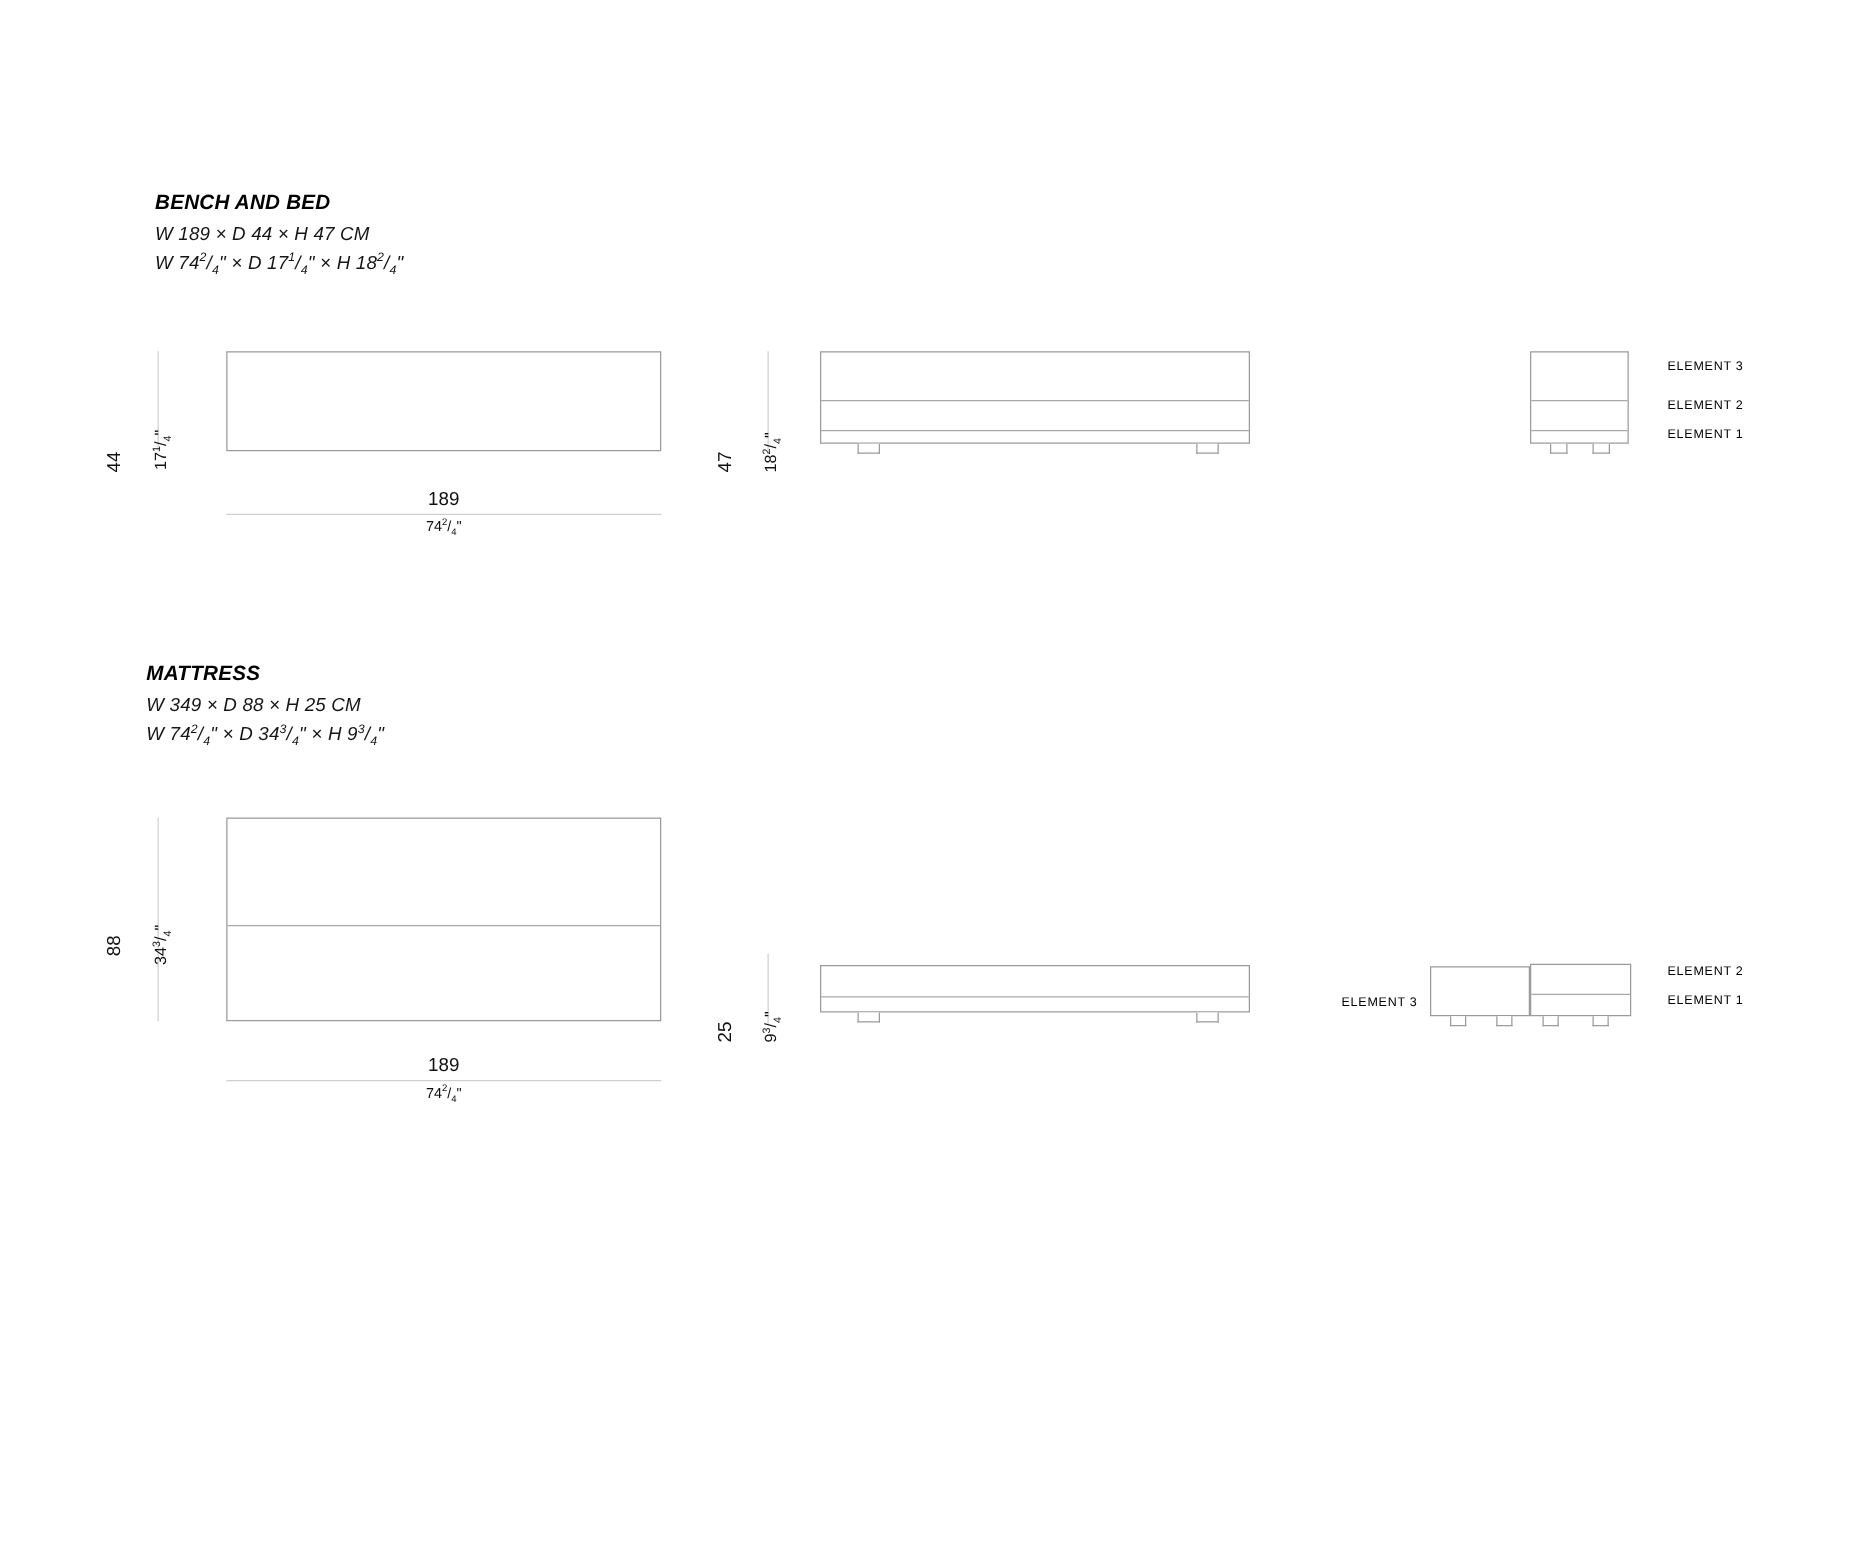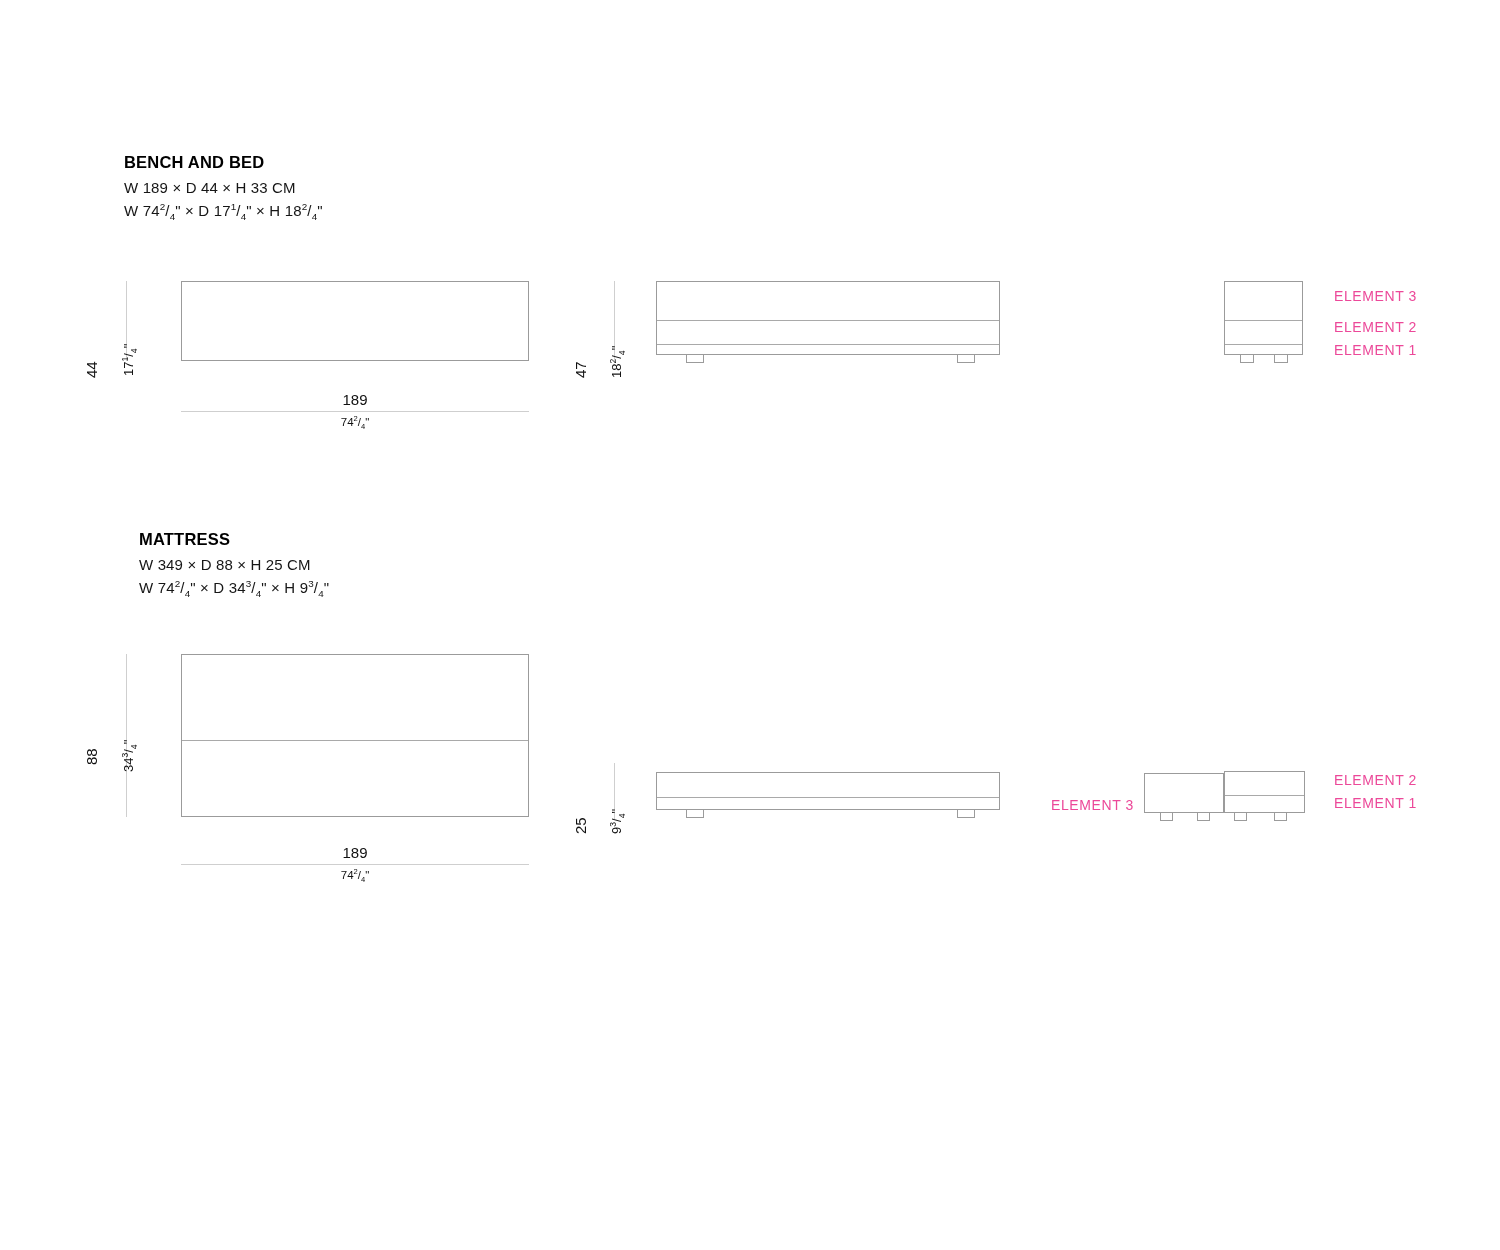--- a/index.html
+++ b/index.html
@@ -16,21 +16,21 @@
     overflow: hidden;
   }
   .stage {
     position: absolute;
     left: 0; top: 0;
     width: 1500px;
     height: 1250px;
   }
 
   
-  .spec-block { position: absolute; }
+  .spec-block { position: absolute; font-style: italic; }
   .spec-title {
     font-size: 16.5px;
     font-weight: bold;
     letter-spacing: 0.2px;
     line-height: 20px;
     margin: 0 0 4px 0;
     color: #000;
   }
   .spec-line {
     font-size: 15px;
@@ -105,35 +105,35 @@
     transform-origin: left bottom;
     transform: rotate(-90deg);
     white-space: nowrap;
     color: #111;
   }
   .dim-v-cm { font-size: 15px; }
   .dim-v-in { font-size: 13px; }
 
   .elem-label {
     position: absolute;
-    font-size: 14px;
+    font-size: 10px;
     letter-spacing: 0.6px;
-    color: #ec4899;
+    color: #000000;
     white-space: nowrap;
   }
   .elem-label.right-aligned { text-align: right; }
 </style>
 </head>
 <body>
 
 <div class="stage">
 
   <div class="spec-block" style="left:124px; top:152px;">
     <div class="spec-title">BENCH AND BED</div>
-    <div class="spec-line">W 189 × D 44 × H 33 CM</div>
+    <div class="spec-line">W 189 × D 44 × H 47 CM</div>
     <div class="spec-line">
       <span>W </span><span class="frac"><span>74</span><sup>2</sup><span>/</span><sub>4</sub><span>"</span></span><span> </span><span>×</span><span> D </span><span class="frac"><span>17</span><sup>1</sup><span>/</span><sub>4</sub><span>"</span></span><span> </span><span>×</span><span> H </span><span class="frac"><span>18</span><sup>2</sup><span>/</span><sub>4</sub><span>"</span></span>
     </div>
   </div>
 
   <div class="dwg-box" style="left:181px; top:281px; width:348px; height:80px;"></div>
 
   <div class="vline-dim" style="left:126px; top:281px; height:80px;"></div>
   <div class="dim-v dim-v-cm" style="left:100px; top:361px;">44</div>
   <div class="dim-v dim-v-in" style="left:136px; top:361px;">
@@ -161,21 +161,21 @@
   <div class="dwg-box" style="left:1224px; top:281px; width:79px; height:74px;"></div>
   <div class="hline" style="left:1225px; top:320px; width:77px;"></div>
   <div class="hline" style="left:1225px; top:344px; width:77px;"></div>
   <div class="foot" style="left:1240px; top:355px; width:14px; height:8px;"></div>
   <div class="foot" style="left:1274px; top:355px; width:14px; height:8px;"></div>
 
   <div class="elem-label" style="left:1334px; top:288px;">ELEMENT 3</div>
   <div class="elem-label" style="left:1334px; top:319px;">ELEMENT 2</div>
   <div class="elem-label" style="left:1334px; top:342px;">ELEMENT 1</div>
 
-  <div class="spec-block" style="left:139px; top:529px;">
+  <div class="spec-block" style="left:117px; top:529px;">
     <div class="spec-title">MATTRESS</div>
     <div class="spec-line">W 349 × D 88 × H 25 CM</div>
     <div class="spec-line">
       <span>W </span><span class="frac"><span>74</span><sup>2</sup><span>/</span><sub>4</sub><span>"</span></span><span> </span><span>×</span><span> D </span><span class="frac"><span>34</span><sup>3</sup><span>/</span><sub>4</sub><span>"</span></span><span> </span><span>×</span><span> H </span><span class="frac"><span>9</span><sup>3</sup><span>/</span><sub>4</sub><span>"</span></span>
     </div>
   </div>
 
   <div class="dwg-box" style="left:181px; top:654px; width:348px; height:163px;"></div>
   <div class="hline" style="left:182px; top:740px; width:346px;"></div>
 

